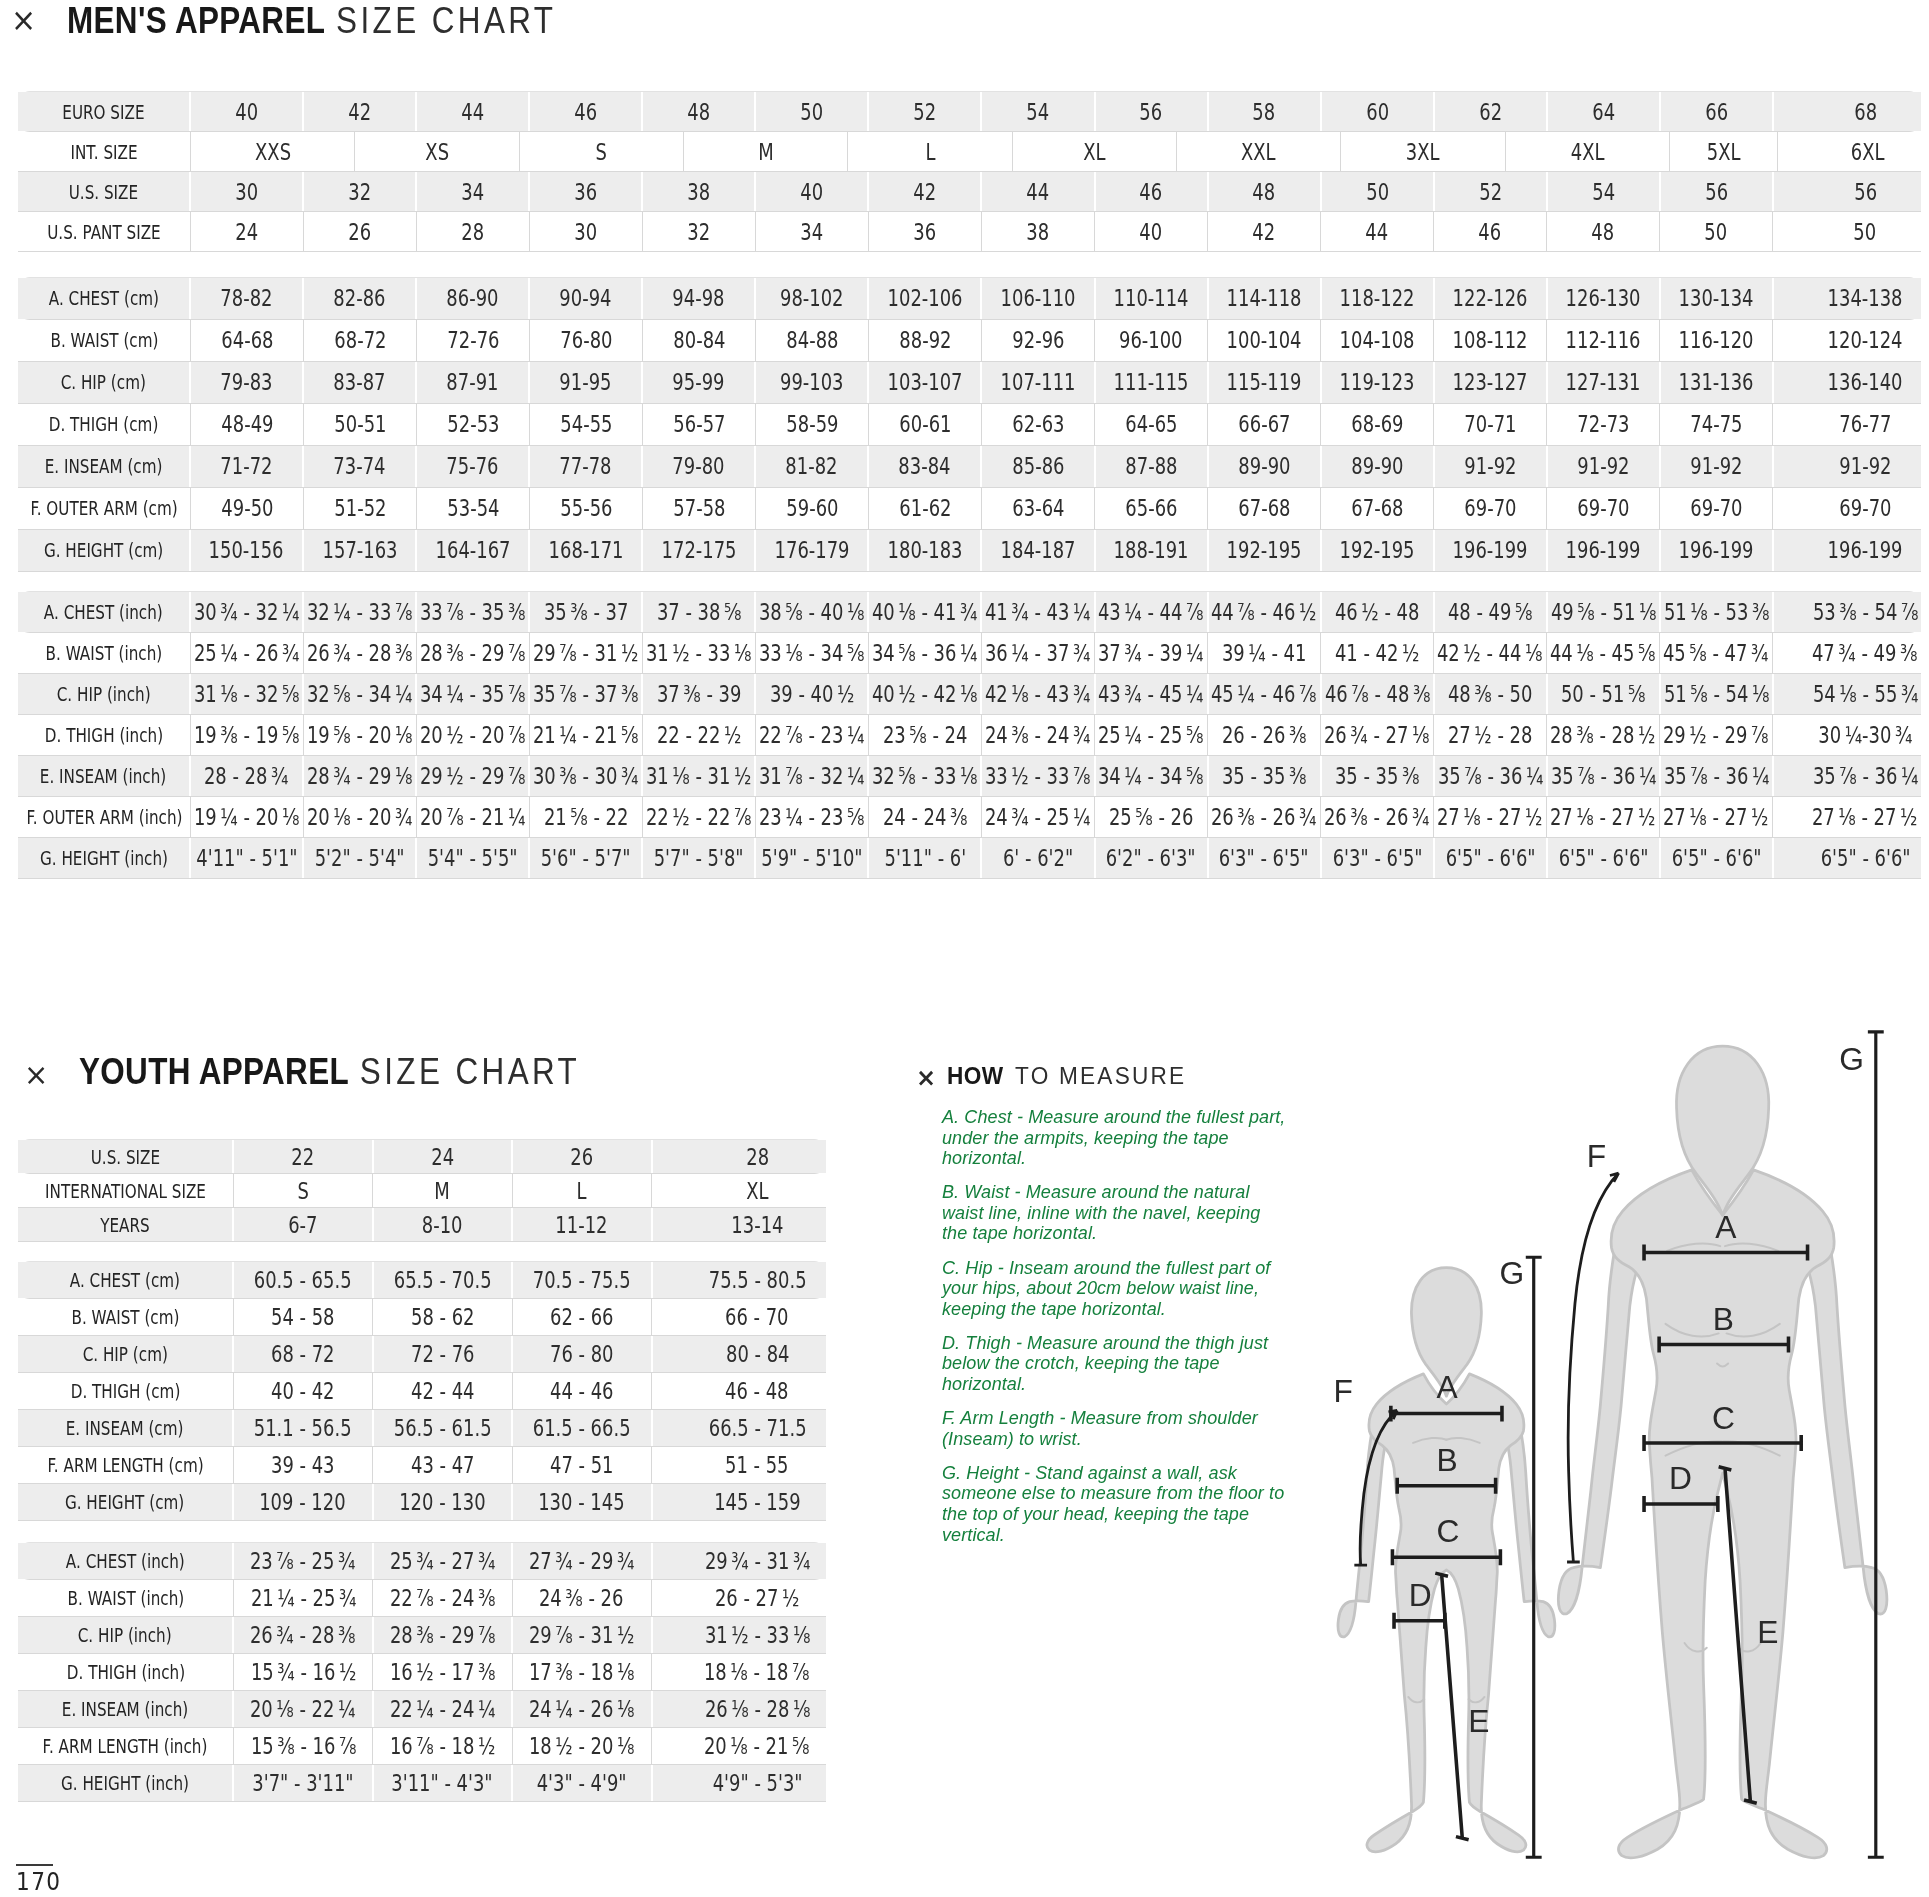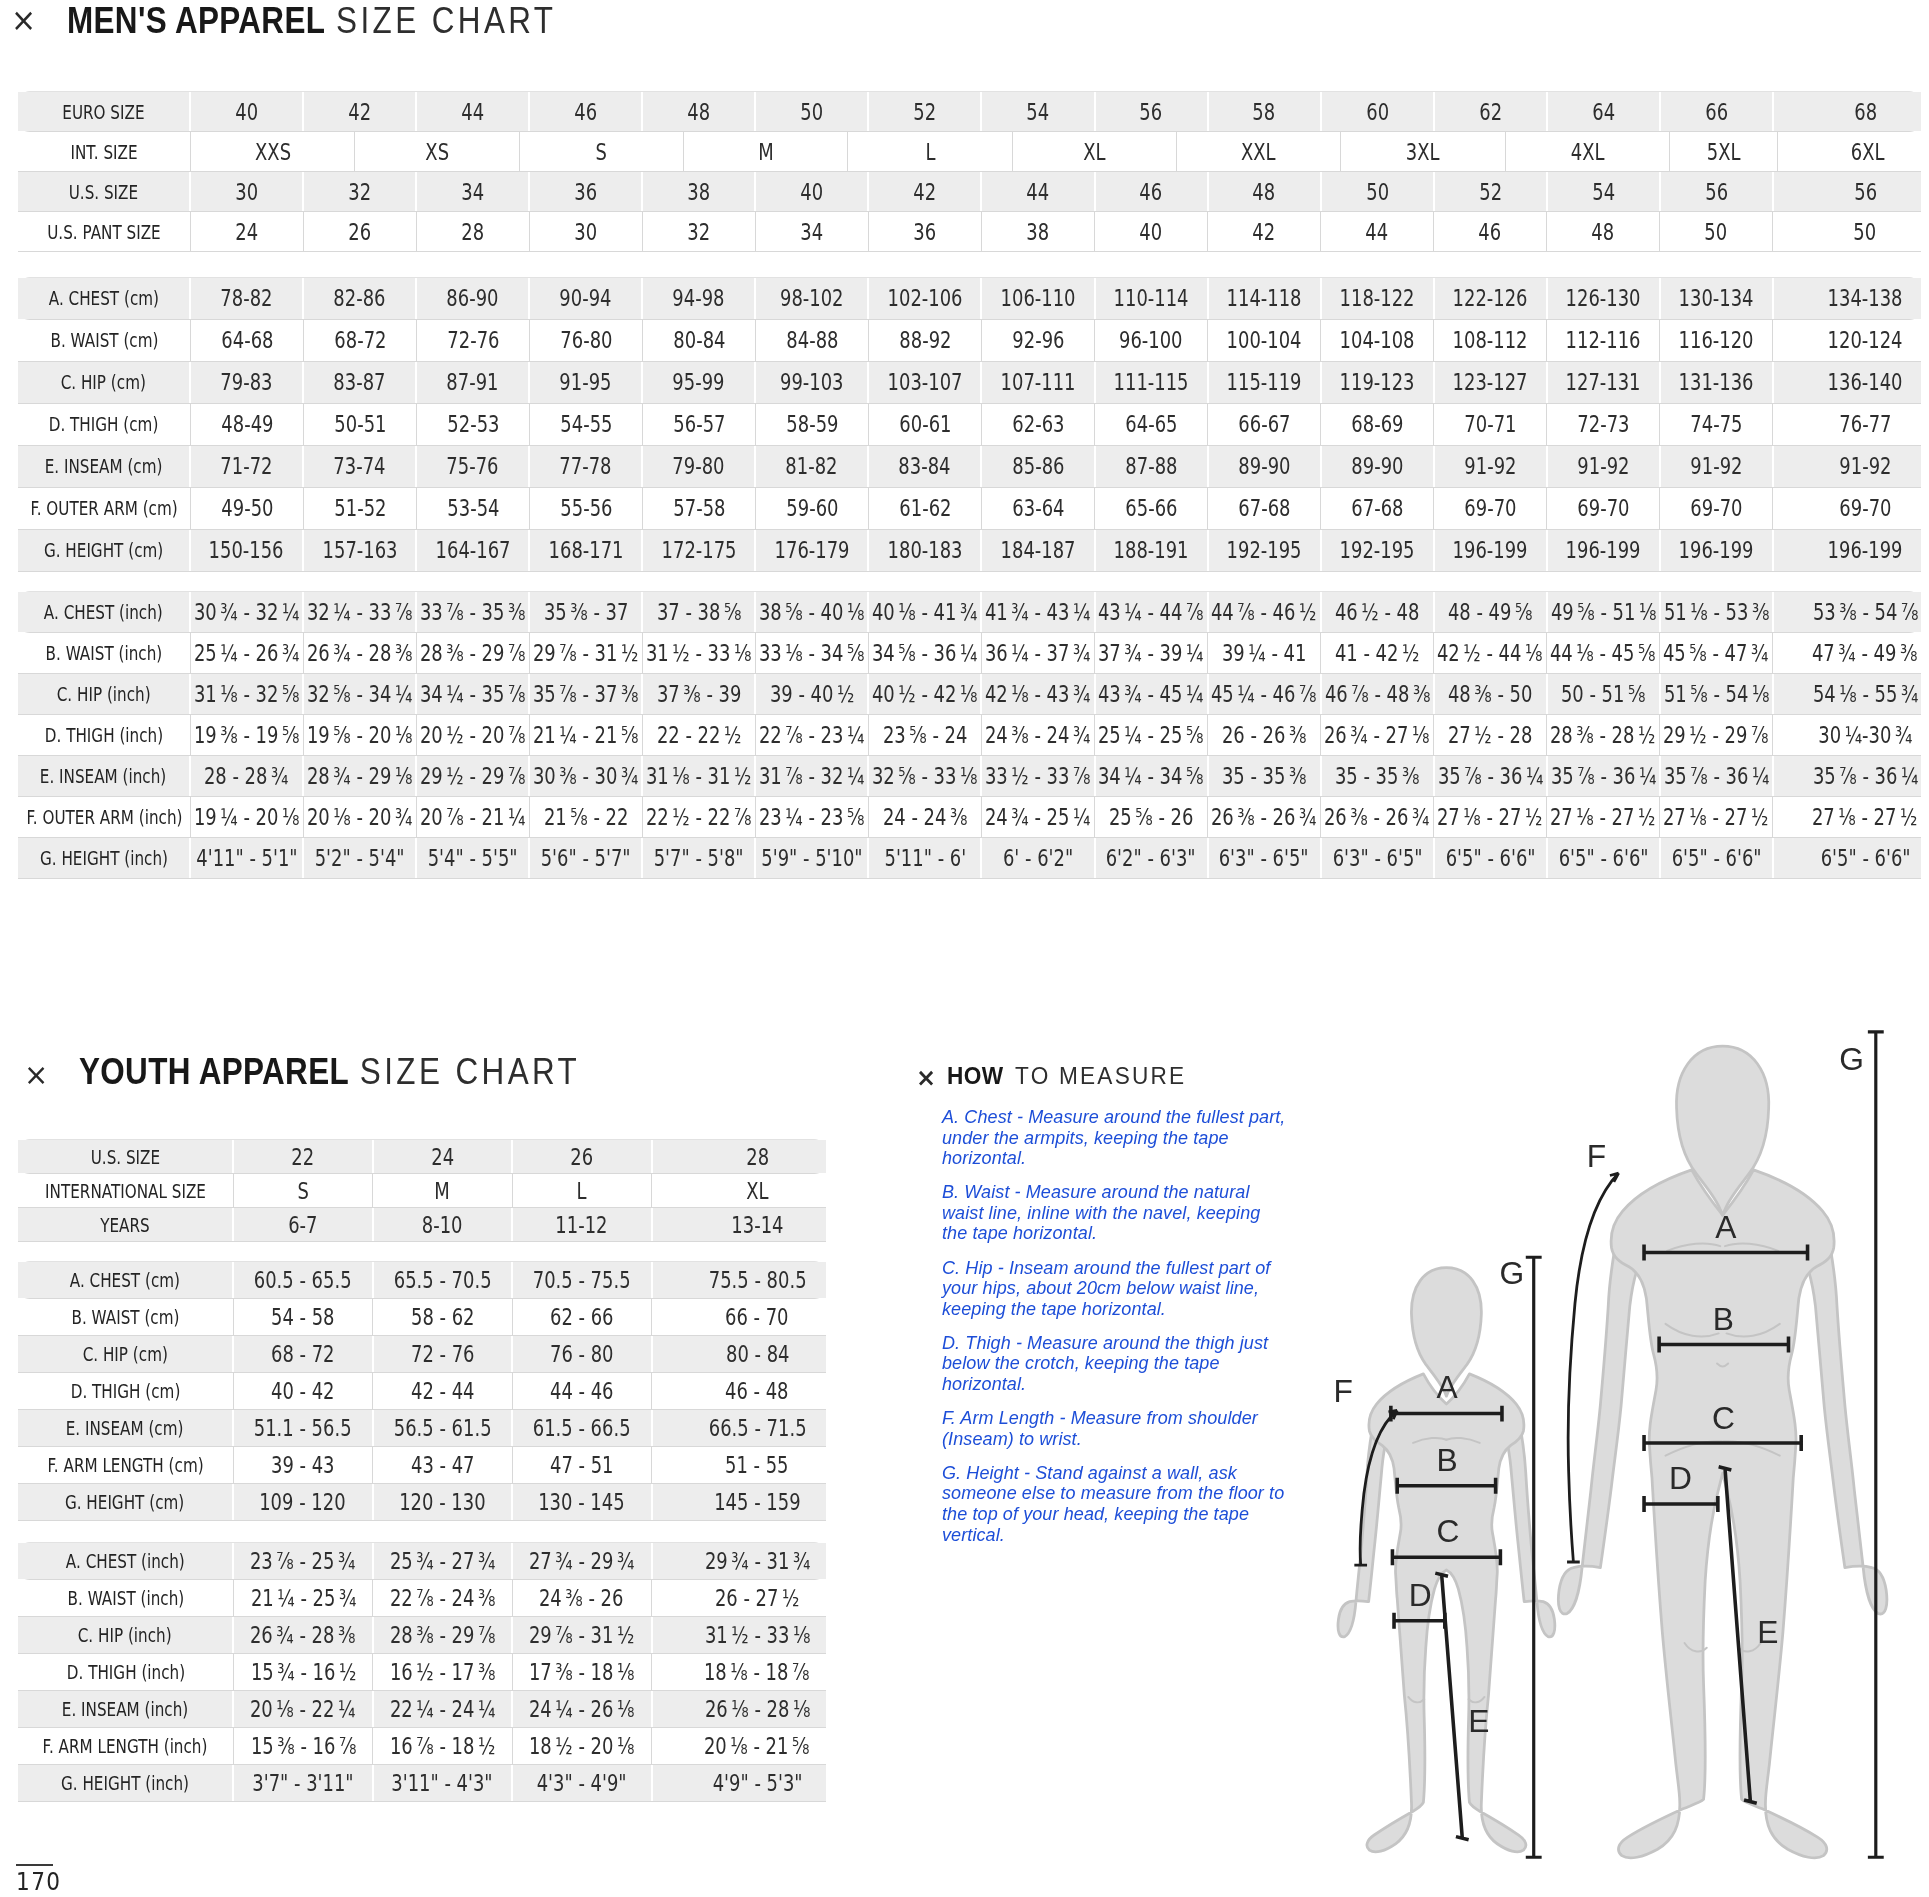--- a/index.html
+++ b/index.html
@@ -35,21 +35,21 @@
   #youth-table{left:18px;top:1139px;width:808px;--lw:216px;}
   #youth-table .b1{--rh:33px;}
   #youth-table .b2{margin-top:19px;--rh:36px;}
   #youth-table .b3{margin-top:20.6px;--rh:36px;}
 
   
   #howto-head{left:947px;top:1064px;font-size:24.6px;transform:scaleX(.92);}
   #howto-head .tl{letter-spacing:2.4px;}
   #howto-body{position:absolute;left:942px;top:1107px;width:348px;}
   #howto-body p{margin:0 0 13.5px 0;font-style:italic;font-size:18px;line-height:20.6px;
-                color:#1d4ed8;letter-spacing:0.1px;}
+                color:#15803d;letter-spacing:0.1px;}
 
   
   #figures{position:absolute;left:1294px;top:1008px;}
   .sil{fill:#dcdcdc;stroke:#c4c4c4;stroke-width:3.5;stroke-linejoin:round;}
   .contour{fill:none;stroke:#c4c4c4;stroke-width:2.5;stroke-linecap:round;}
   .meas{fill:none;stroke:#1d1d1d;stroke-width:4.5;stroke-linecap:butt;}
   .mlabel{font-family:"Liberation Sans",sans-serif;font-size:40px;fill:#2a2a2a;}
 
   
   #pagenum-box{position:absolute;left:16px;top:1864px;}

